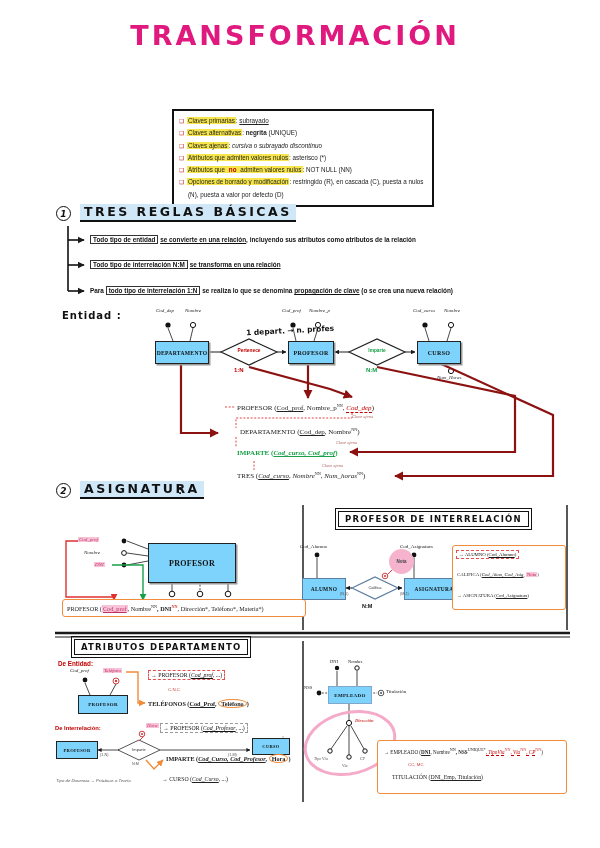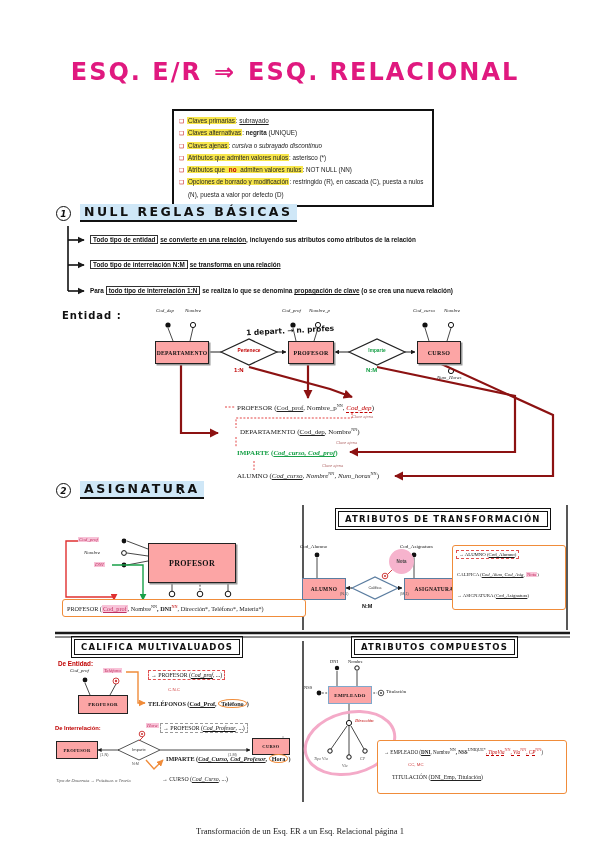--- a/index.html
+++ b/index.html
@@ -28,21 +28,21 @@
        font-family:"DejaVu Sans",sans-serif}
   .shead{position:absolute;font-weight:bold;font-size:12.5px;letter-spacing:2.5px;background:#cfe7f7;
          padding:0 4px 1px 4px;border-bottom:2px solid #111;font-family:"DejaVu Sans",sans-serif;white-space:nowrap}
   .scolon{position:absolute;font-weight:bold;font-size:12.5px}
   
   .rule{position:absolute;font-size:6.4px;font-weight:bold;white-space:nowrap;color:#111}
   .rbox{border:1px solid #333;padding:0 2px}
   .rul{text-decoration:underline}
   
   .exlabel{position:absolute;font-weight:bold;font-size:10px;letter-spacing:1px;font-family:"DejaVu Sans",sans-serif}
-  .ebox{position:absolute;border:1.2px solid #222;background:#fca5a5;box-shadow:1.5px 1.5px 0 #9a9a9a;
+  .ebox{position:absolute;border:1.2px solid #222;background:#7dd3fc;box-shadow:1.5px 1.5px 0 #9a9a9a;
         display:flex;align-items:center;justify-content:center;font-family:"Liberation Serif",serif;
         font-weight:bold;letter-spacing:.3px;font-size:6px;white-space:nowrap}
   .lbl{position:absolute;font-family:"Liberation Serif",serif;font-style:italic;font-size:5px;color:#222;white-space:nowrap}
   .dlabel{position:absolute;font-size:4.8px;font-weight:bold;white-space:nowrap;text-align:center}
   .ernote{position:absolute;font-weight:bold;font-size:7.5px;transform:rotate(-3deg);font-family:"DejaVu Sans",sans-serif;white-space:nowrap}
   .sch{position:absolute;font-family:"Liberation Serif",serif;font-size:7px;color:#222;white-space:nowrap}
   .pk{text-decoration:underline}
   .sup{font-size:4.2px;vertical-align:super}
   .fkred{color:#c00000;font-style:italic;border-bottom:1px dashed #c00000}
   .fklabel{position:absolute;font-size:4px;font-style:italic;color:#b06666;white-space:nowrap}
@@ -192,33 +192,33 @@
     <circle cx="349" cy="723" r="2.6" fill="none" stroke="#111" stroke-width="1"></circle>
     <line x1="347" y1="726" x2="331" y2="749" stroke="#333" stroke-width="0.9"></line>
     <line x1="349" y1="726" x2="349" y2="755" stroke="#333" stroke-width="0.9"></line>
     <line x1="351" y1="726" x2="364" y2="749" stroke="#333" stroke-width="0.9"></line>
     <circle cx="330" cy="751" r="2.2" fill="none" stroke="#111" stroke-width="1"></circle>
     <circle cx="349" cy="757" r="2.2" fill="none" stroke="#111" stroke-width="1"></circle>
     <circle cx="365" cy="751" r="2.2" fill="none" stroke="#111" stroke-width="1"></circle>
     <line x1="381" y1="751" x2="381" y2="770" stroke="#e03030" stroke-width="0.8" stroke-dasharray="2,1.6"></line>
   </svg>
 
-  <div class="title2"><span>ESQ. E/R</span><span class="tarrow">⇒</span><span>ESQ. RELACIONAL</span></div>
+  <div class="title1">TRANSFORMACIÓN</div>
 
   <div class="legend">
     <span class="litem"><span class="lbul">❑</span><span class="hl">Claves primarias</span><span>: </span><span class="uline">subrayado</span></span>
     <span class="litem"><span class="lbul">❑</span><span class="hl">Claves alternativas</span><span>: </span><span class="bold">negrita</span><span> (UNIQUE)</span></span>
     <span class="litem"><span class="lbul">❑</span><span class="hl">Claves ajenas</span><span>: </span><span class="ital">cursiva o subrayado discontinuo</span></span>
     <span class="litem"><span class="lbul">❑</span><span class="hl">Atributos que admiten valores nulos</span><span>: </span><span>asterisco (*)</span></span>
     <span class="litem"><span class="lbul">❑</span><span class="hl">Atributos que </span><span class="hl bno">no</span><span class="hl"> admiten valores nulos</span><span>: </span><span>NOT NULL (NN)</span></span>
     <span class="litem"><span class="lbul">❑</span><span class="hl">Opciones de borrado y modificación</span><span>: </span><span>restringido (R), en cascada (C), puesta a nulos (N), puesta a valor por defecto (D)</span></span>
   </div>
 
   <div class="num" style="left:56px;top:206px">1</div>
-  <div class="shead" style="left:80px;top:204px">NULL REGLAS BÁSICAS</div>
+  <div class="shead" style="left:80px;top:204px">TRES REGLAS BÁSICAS</div>
   <div class="rule" style="left:90px;top:236px"><span></span><span class="rbox">Todo tipo de entidad</span><span> </span><span class="rul">se convierte en una relación</span><span>, incluyendo sus atributos como atributos de la relación</span></div>
   <div class="rule" style="left:90px;top:261px"><span></span><span class="rbox">Todo tipo de interrelación N:M</span><span> </span><span class="rul">se transforma en una relación</span><span></span></div>
   <div class="rule" style="left:90px;top:287px"><span>Para </span><span class="rbox">todo tipo de interrelación 1:N</span><span> se realiza lo que se denomina </span><span class="rul">propagación de clave</span><span> (o se crea una nueva relación)</span></div>
 
   <div class="exlabel" style="left:62px;top:310px">Entidad :</div>
   <div class="ernote" style="left:246px;top:326px">1 depart. → n. profes</div>
   <div class="lbl" style="left:156px;top:308px">Cod_dep</div>
   <div class="lbl" style="left:185px;top:308px">Nombre</div>
   <div class="lbl" style="left:282px;top:308px">Cod_prof</div>
   <div class="lbl" style="left:309px;top:308px">Nombre_p</div>
@@ -232,85 +232,83 @@
   <div class="dlabel" style="left:349px;top:348px;width:56px;color:#18a048">Imparte</div>
   <div class="dlabel" style="left:234px;top:367px;color:#c00000;font-size:6px">1:N</div>
   <div class="dlabel" style="left:366px;top:367px;color:#18a048;font-size:6px">N:M</div>
 
   <div class="sch" style="left:237px;top:403px"><span>PROFESOR (</span><span class="pk">Cod_prof</span><span>, Nombre_p</span><sup class="sup">NN</sup><span>, </span><span class="fkred">Cod_dep</span><span>)</span></div>
   <div class="fklabel" style="left:352px;top:414px">Clave ajena</div>
   <div class="sch" style="left:240px;top:427px"><span>DEPARTAMENTO (</span><span class="pk">Cod_dep</span><span>, Nombre</span><sup class="sup">NN</sup><span>)</span></div>
   <div class="fklabel" style="left:336px;top:440px">Clave ajena</div>
   <div class="sch green" style="left:237px;top:449px"><span>IMPARTE (</span><span class="pk ital">Cod_curso, Cod_prof</span><span>)</span></div>
   <div class="fklabel" style="left:322px;top:463px">Clave ajena</div>
-  <div class="sch" style="left:237px;top:471px"><span>ALUMNO (</span><span class="pk ital">Cod_curso</span><span class="ital">, Nombre</span><sup class="sup">NN</sup><span class="ital">, Num_horas</span><sup class="sup">NN</sup><span>)</span></div>
+  <div class="sch" style="left:237px;top:471px"><span>TRES (</span><span class="pk ital">Cod_curso</span><span class="ital">, Nombre</span><sup class="sup">NN</sup><span class="ital">, Num_horas</span><sup class="sup">NN</sup><span>)</span></div>
 
   <div class="num" style="left:56px;top:483px">2</div>
   <div class="shead" style="left:80px;top:481px">ASIGNATURA</div>
   <div class="scolon" style="left:178px;top:483px">:</div>
 
   <div class="lbl pinkhl" style="left:78px;top:537px">Cod_prof</div>
   <div class="lbl" style="left:84px;top:550px">Nombre</div>
   <div class="lbl pinkhl" style="left:94px;top:562px">DNI</div>
   <div class="ebox" style="left:148px;top:543px;width:86px;height:38px;font-size:8px">PROFESOR</div>
   <div class="lbl" style="left:157px;top:600px;color:#444">Dirección</div>
   <div class="lbl" style="left:188px;top:600px;color:#444">Teléfono</div>
   <div class="lbl" style="left:218px;top:600px;color:#444">Materia</div>
   <div class="ores" style="left:62px;top:599px;width:242px;height:16px">
     <div class="serifline" style="left:4px;top:4px;font-size:6.2px"><span>PROFESOR (</span><span class="pk pinkhl">Cod_prof</span><span>, Nombre</span><sup class="sup">NN</sup><span class="bold">, DNI</span><sup class="sup" style="color:#c00000">NN</sup><span>, Dirección*, Teléfono*, Materia*</span><span>)</span></div>
   </div>
 
-  <div class="qhead" style="left:338px;top:511px">ATRIBUTOS DE TRANSFORMACIÓN</div>
+  <div class="qhead" style="left:338px;top:511px">PROFESOR DE INTERRELACIÓN</div>
   <div class="lbl" style="left:300px;top:544px;font-style:normal">Cod_Alumno</div>
   <div class="lbl" style="left:400px;top:544px;font-style:normal">Cod_Asignatura</div>
   <div class="ebox" style="left:302px;top:578px;width:42px;height:20px;border-color:#5b7da0;box-shadow:none;font-size:5.4px">ALUMNO</div>
   <div class="ebox" style="left:404px;top:578px;width:58px;height:20px;border-color:#5b7da0;box-shadow:none;font-size:5.4px">ASIGNATURA</div>
   <div class="dlabel" style="left:352px;top:585px;width:46px;font-size:4px;color:#333;font-weight:normal">Califica</div>
   <div class="pinkcirc" style="left:389px;top:549px;width:25px;height:25px">Nota</div>
   <div class="tinygray" style="left:340px;top:592px">(N,1)</div>
   <div class="tinygray" style="left:400px;top:592px">(M,1)</div>
   <div class="dlabel" style="left:362px;top:603px;font-size:5.5px;color:#111">N:M</div>
   <div class="ores" style="left:452px;top:545px;width:112px;height:63px">
     <div class="dres" style="left:3px;top:4px;font-size:4.8px"><span>→ ALUMNO (</span><span class="pk">Cod_Alumno</span><span>)</span></div>
     <div class="serifline" style="left:4px;top:26px;font-size:4.8px"><span>CALIFICA (</span><span class="pk ital">Cod_Alum, Cod_Asig</span><span>, </span><span class="pinkhl">Nota</span><span>)</span></div>
     <div class="serifline" style="left:4px;top:47px;font-size:4.8px"><span>→ ASIGNATURA (</span><span class="pk">Cod_Asignatura</span><span>)</span></div>
   </div>
 
-  <div class="qhead" style="left:74px;top:639px">CALIFICA MULTIVALUADOS</div>
+  <div class="qhead" style="left:74px;top:639px">ATRIBUTOS DEPARTAMENTO</div>
   <div class="subhead" style="left:58px;top:660px">De Entidad:</div>
   <div class="lbl" style="left:70px;top:668px">Cod_prof</div>
   <div class="lbl pinkhl" style="left:103px;top:668px">Teléfono</div>
   <div class="ebox" style="left:78px;top:695px;width:48px;height:17px;font-size:5px;box-shadow:none;border-width:1px">PROFESOR</div>
   <div class="dres" style="left:148px;top:670px"><span>→ PROFESOR (</span><span class="pk ital">Cod_prof</span><span>, ...)</span></div>
   <div class="tinyred" style="left:168px;top:687px">C.N.C</div>
   <div class="serifline ot" style="left:148px;top:700px;font-size:6.2px"><span>TELÉFONOS (</span><span class="pk">Cod_Prof</span><span>, </span><span class="ocircle">Teléfono</span><span>)</span></div>
   <div class="subhead" style="left:55px;top:725px;font-size:5.8px">De Interrelación:</div>
   <div class="ebox" style="left:56px;top:741px;width:40px;height:16px;font-size:4.5px;box-shadow:none;border-width:1px">PROFESOR</div>
   <div class="dlabel" style="left:119px;top:747px;width:40px;font-size:4px;font-weight:normal;color:#333">Imparte</div>
   <div class="ebox" style="left:252px;top:738px;width:36px;height:15px;font-size:4.5px;box-shadow:none;border-width:1px">CURSO</div>
   <div class="lbl pinkhl" style="left:146px;top:723px;font-size:5px;color:#c03060">Hora</div>
   <div class="tinygray" style="left:100px;top:753px">(1,N)</div>
   <div class="tinygray" style="left:228px;top:753px">(1,M)</div>
   <div class="tinygray" style="left:132px;top:762px">N:M</div>
   <div class="tinygray" style="left:56px;top:778px;font-size:4.3px;font-style:italic">Tipo de Docencia → Prácticas o Teoría</div>
   <div class="dgray" style="left:160px;top:723px"><span>→ PROFESOR (</span><span class="pk ital">Cod_Profesor</span><span>, ...)</span></div>
   <div class="serifline ot" style="left:166px;top:755px;font-size:6.2px"><span>IMPARTE (</span><span class="pk ital">Cod_Curso, Cod_Profesor</span><span>, </span><span class="ocircle">Hora</span><span>)</span></div>
   <div class="serifline" style="left:162px;top:776px;font-size:5.8px"><span>→ CURSO (</span><span class="pk ital">Cod_Curso</span><span>, ...)</span></div>
 
-  <div class="qhead" style="left:354px;top:639px">ATRIBUTOS COMPUESTOS</div>
   <div class="lbl" style="left:330px;top:659px;font-size:4.5px;font-style:normal">DNI</div>
   <div class="lbl" style="left:348px;top:659px;font-size:4.5px;font-style:normal">Nombre</div>
   <div class="lbl" style="left:304px;top:685px;font-size:4.5px;font-style:normal">NSS</div>
   <div class="ebox" style="left:328px;top:686px;width:42px;height:16px;font-size:5px;border-color:#7fa8cc;box-shadow:none;border-width:1px">EMPLEADO</div>
   <div class="lbl" style="left:386px;top:689px;font-size:5px;font-style:normal">Titulación</div>
   <div class="lbl" style="left:355px;top:718px;color:#d04040;font-weight:bold;font-size:4.6px">Dirección</div>
   <div class="lbl" style="left:314px;top:756px;font-size:4px;color:#555">Tipo Vía</div>
   <div class="lbl" style="left:342px;top:763px;font-size:4px;color:#555">Vía</div>
   <div class="lbl" style="left:360px;top:756px;font-size:4px;color:#555">CP</div>
   <div class="blob" style="left:303px;top:711px;width:88px;height:58px"></div>
   <div class="ores" style="left:377px;top:740px;width:188px;height:52px">
     <div class="serifline" style="left:6px;top:6px;font-size:5.1px"><span>→ EMPLEADO (</span><span class="pk bold">DNI</span><span>, Nombre</span><sup class="sup">NN</sup><span class="bold">, NSS</span><sup class="sup">UNIQUE*</sup><span class="fkred">, TipoVía</span><sup class="sup" style="color:#d04040">NN</sup><span class="fkred">, Vía</span><sup class="sup" style="color:#d04040">NN</sup><span class="fkred">, CP</span><sup class="sup" style="color:#d04040">NN</sup><span>)</span></div>
     <div class="tinyred" style="left:30px;top:21px">CC, MC</div>
     <div class="serifline" style="left:14px;top:33px;font-size:5.8px"><span>TITULACIÓN (</span><span class="pk">DNI_Emp, Titulación</span><span>)</span></div>
   </div>
 
-  <div class="footer">Transformación de un Esq. ER a un Esq. Relacional página 1</div>
 </div>
 
 </body></html>

